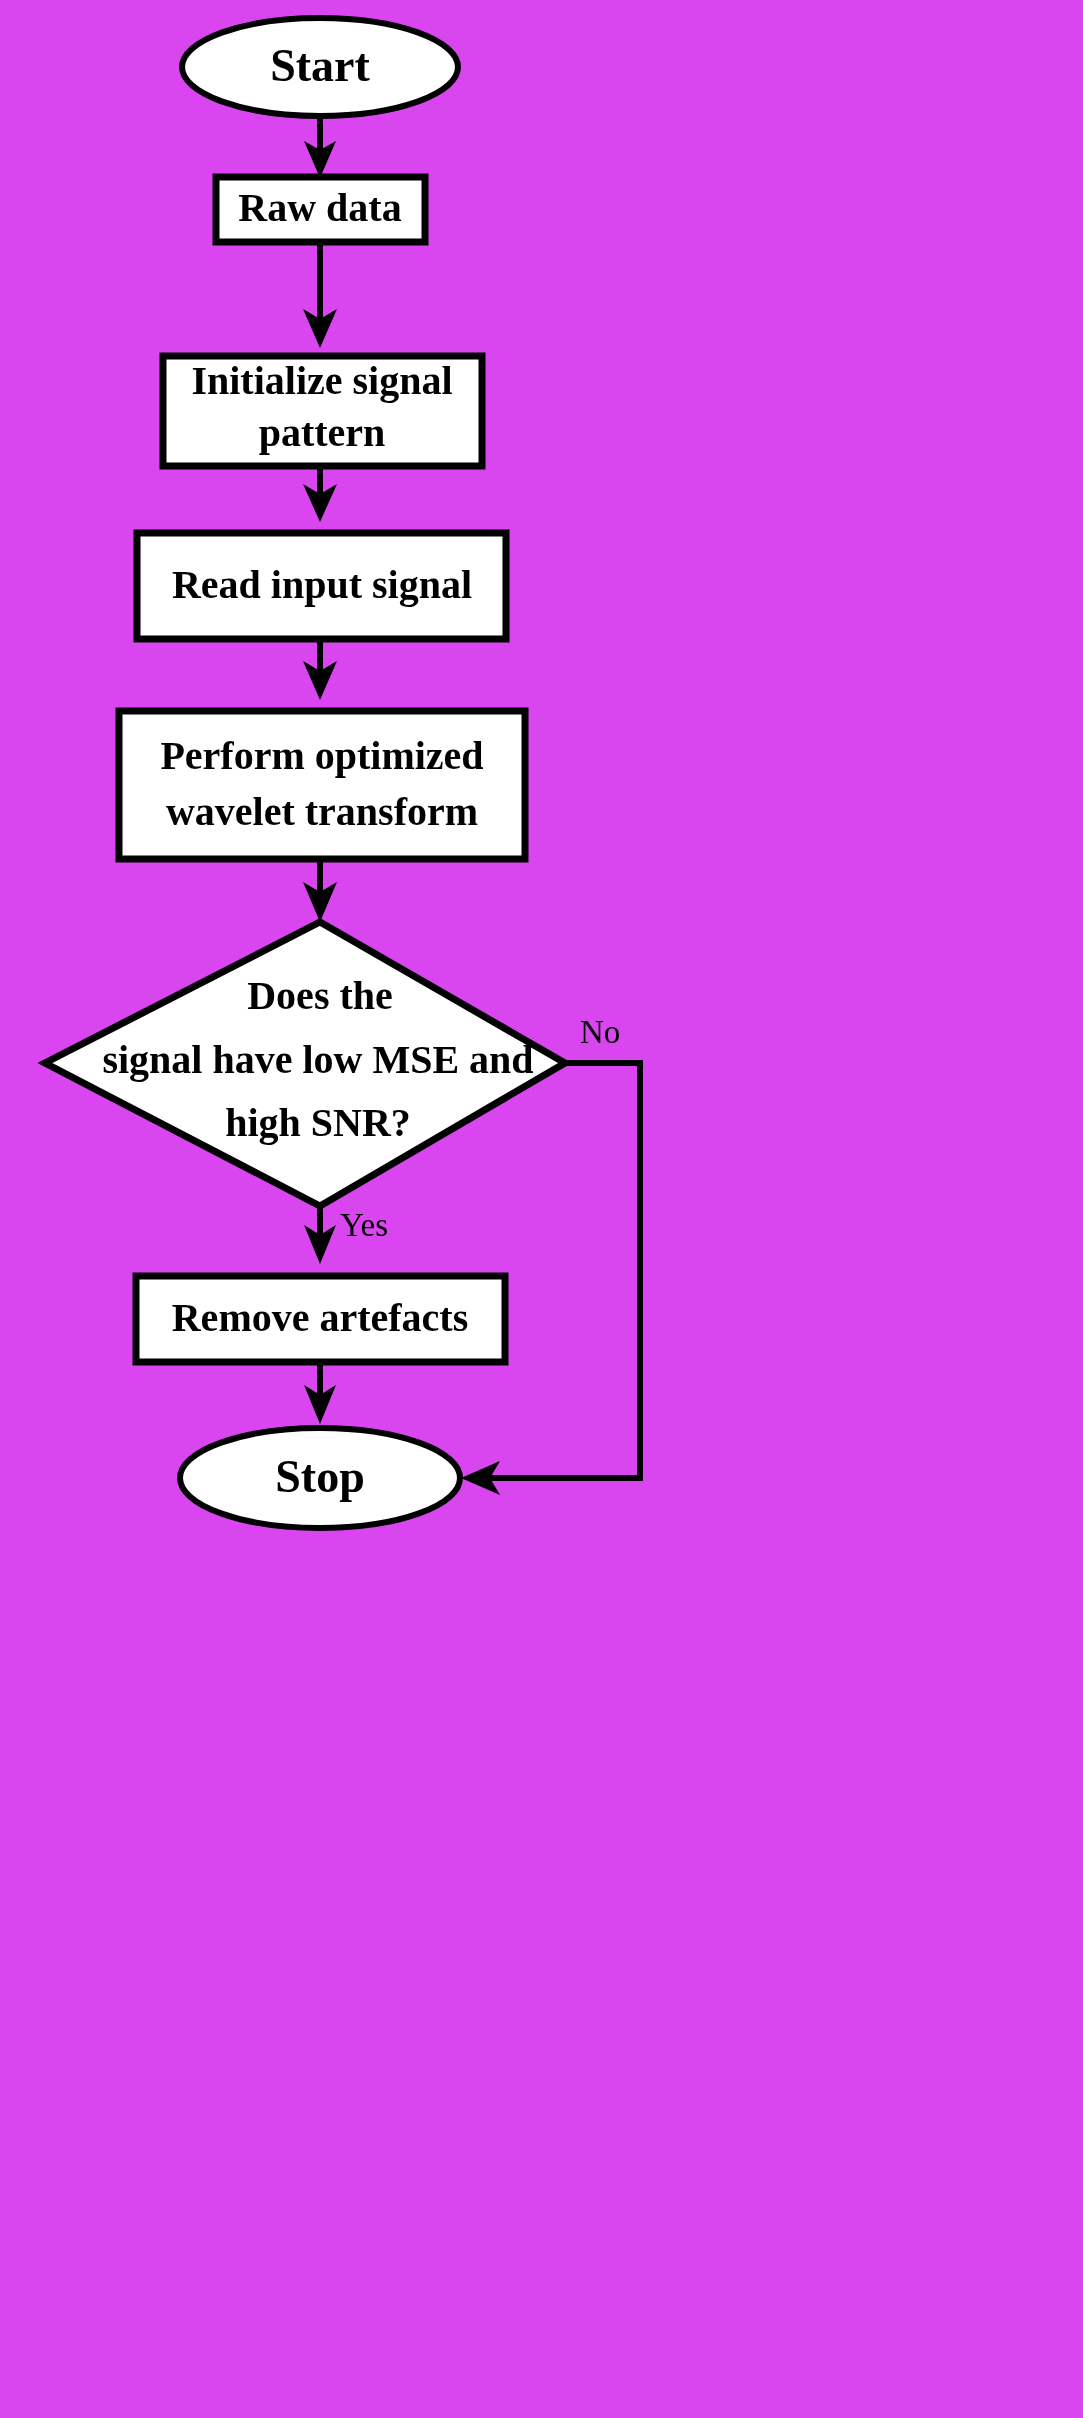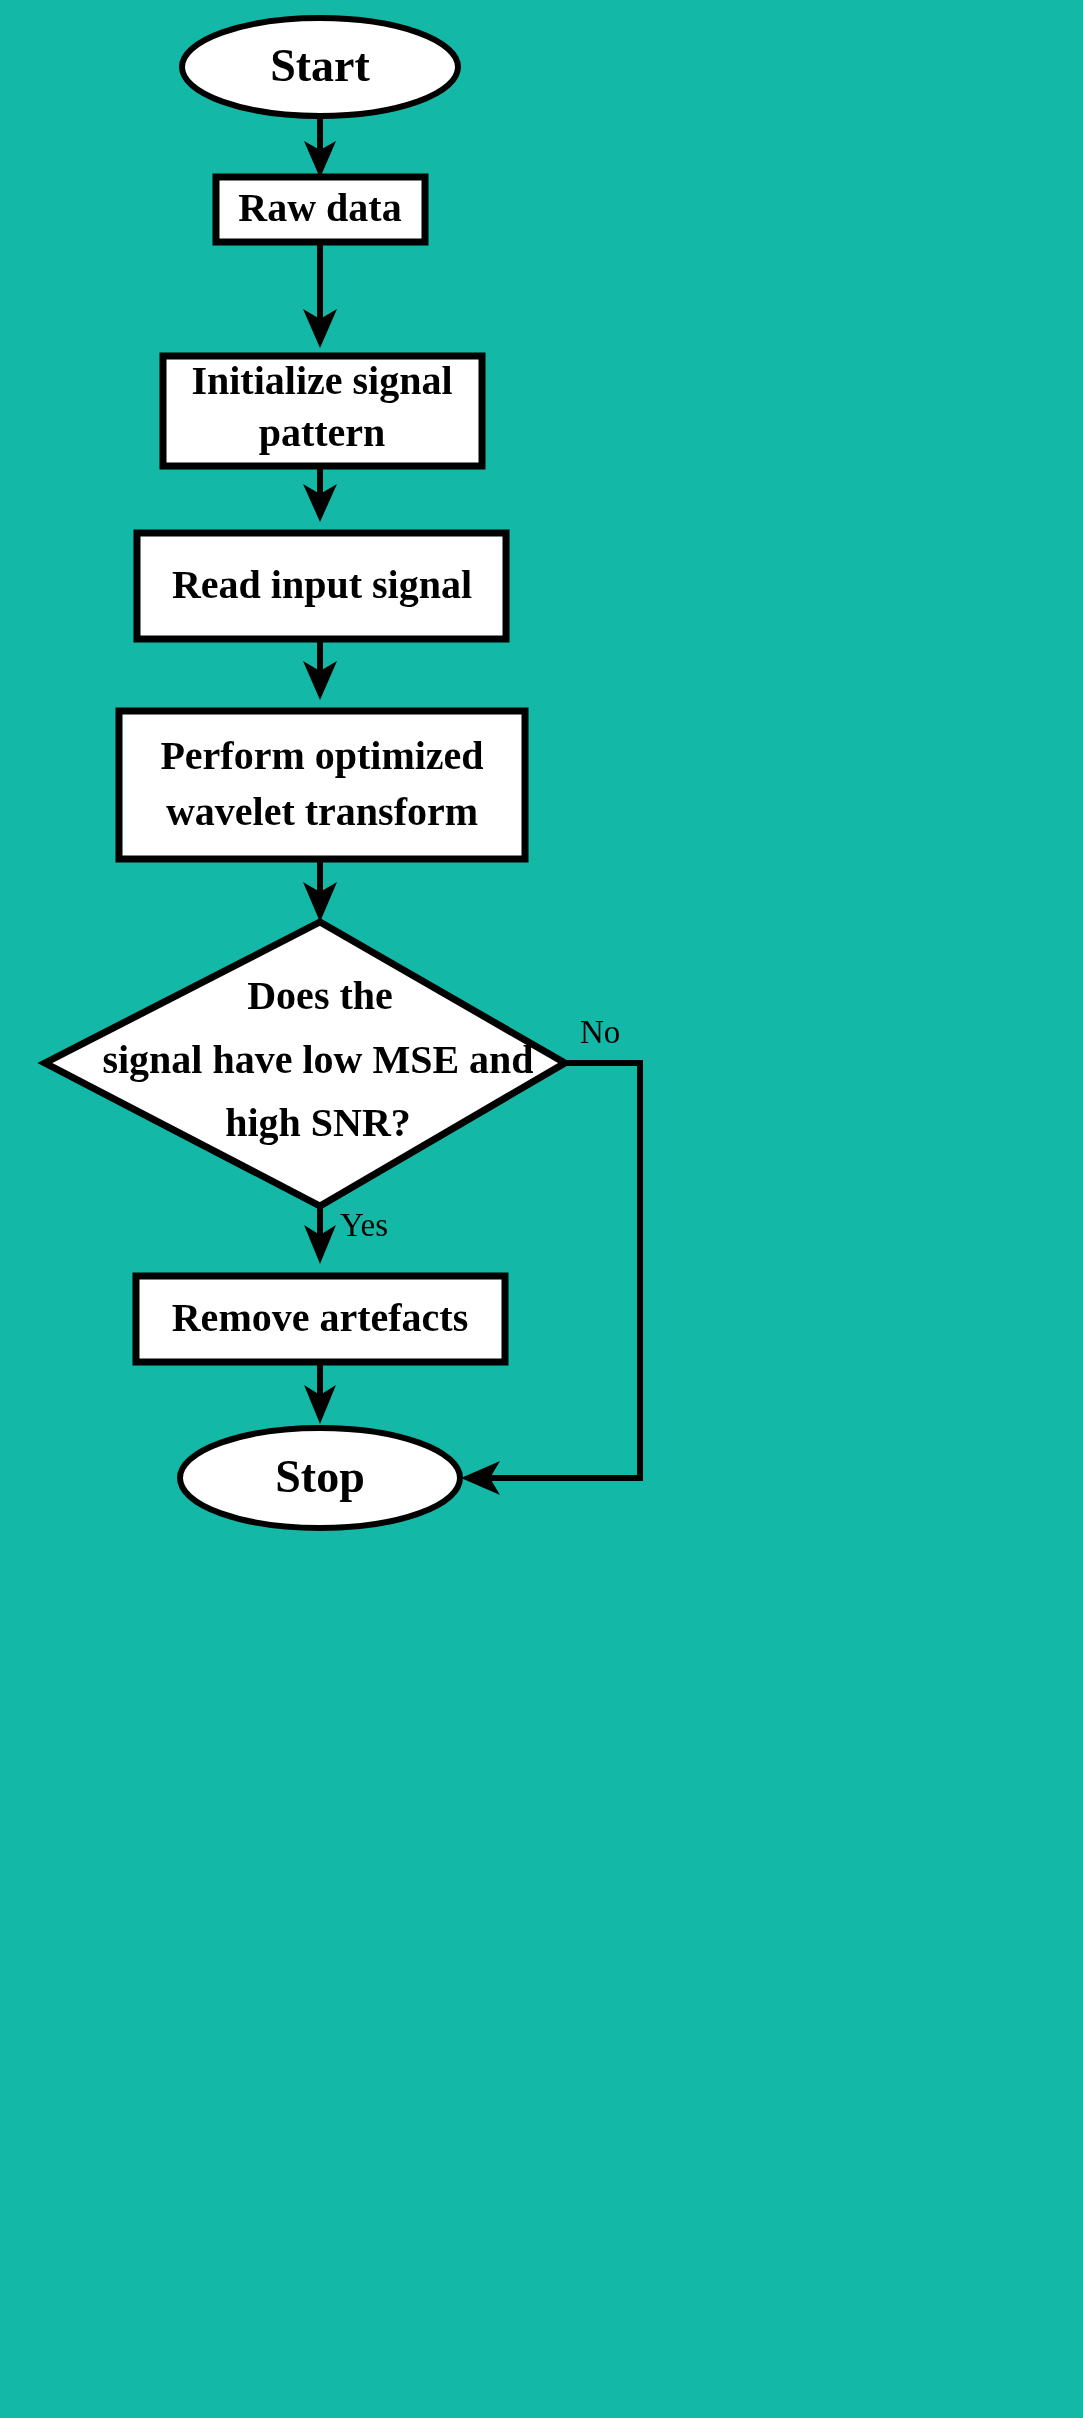--- a/index.html
+++ b/index.html
@@ -8,21 +8,21 @@
     padding: 0;
     background: #ffffff;
   }
   body {
     font-family: "Liberation Serif", "DejaVu Serif", serif;
   }
   #flowchart-root {
     position: relative;
     width: 1083px;
     height: 2418px;
-    background: #14b8a6;
+    background: #d946ef;
     overflow: hidden;
   }
   #flow-svg {
     position: absolute;
     top: 0;
     left: 0;
     width: 1083px;
     height: 2418px;
   }
   .node-text {

